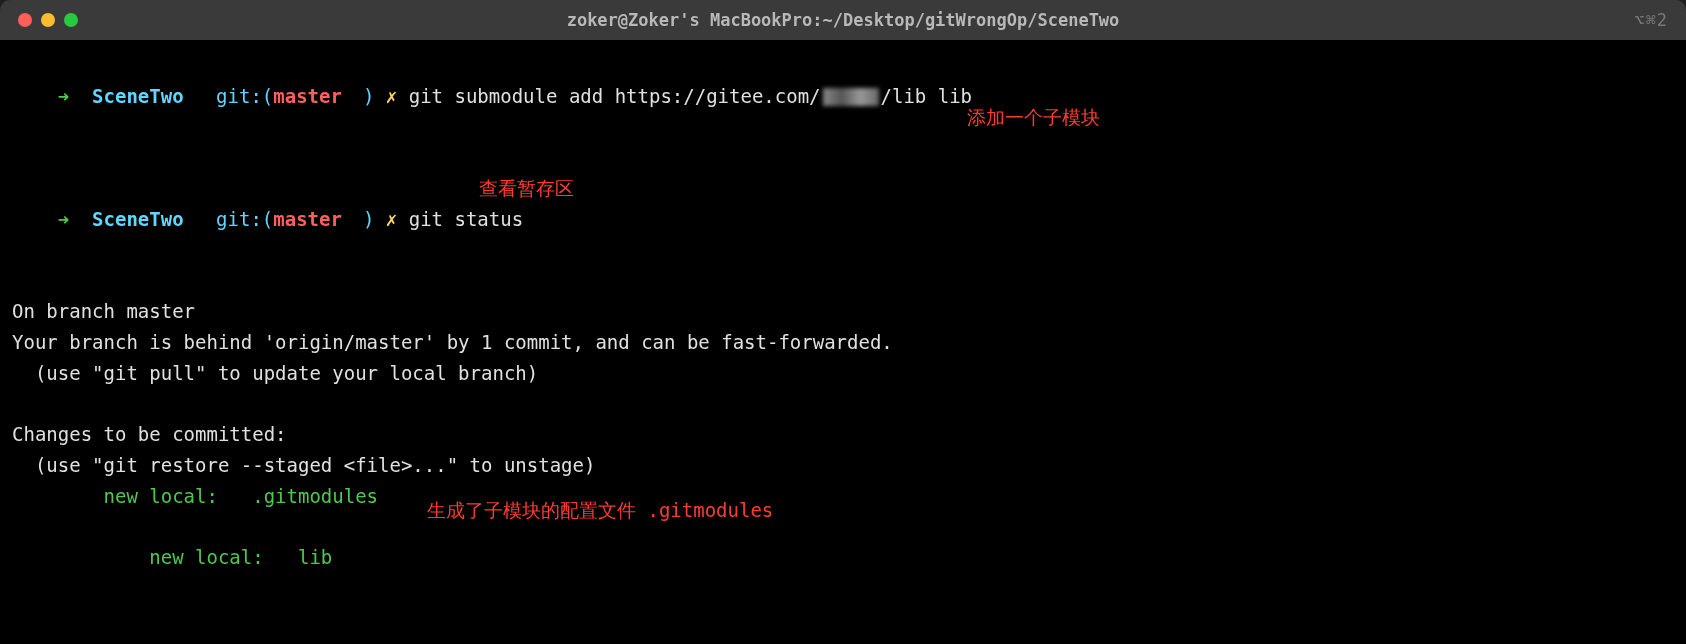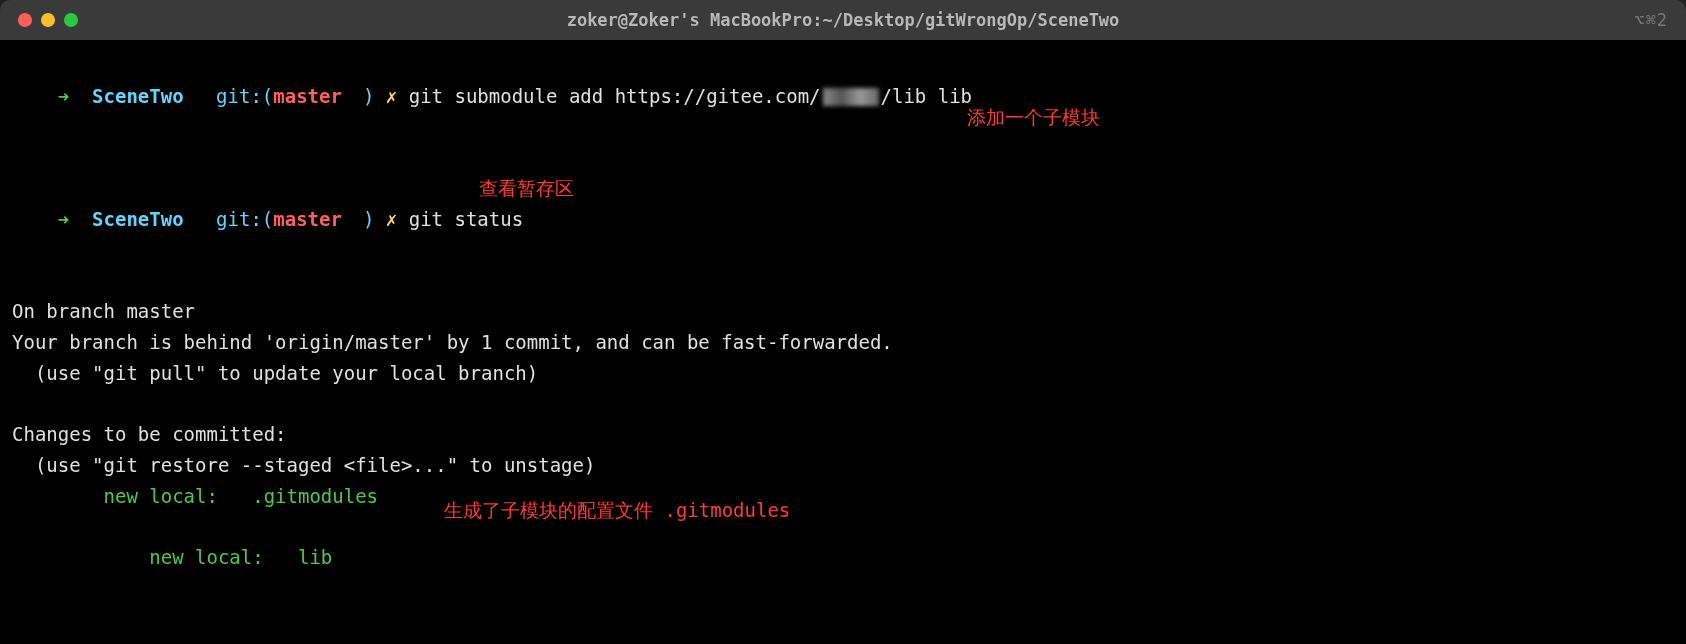--- a/index.html
+++ b/index.html
@@ -115,16 +115,16 @@
 
   <div class="line output">On branch master</div>
   <div class="line output">Your branch is behind 'origin/master' by 1 commit, and can be fast-forwarded.</div>
   <div class="line output">  (use "git pull" to update your local branch)</div>
   <div class="line output">&nbsp;</div>
   <div class="line output">Changes to be committed:</div>
   <div class="line output">  (use "git restore --staged &lt;file&gt;..." to unstage)</div>
   <div class="line green-text">        new local:   .gitmodules</div>
   <div class="line">
     <span class="green-text">        new local:   lib</span>
-    <span class="red-annot" style="left:432px; top:-16px;">生成了子模块的配置文件 .gitmodules</span>
+    <span class="red-annot" style="left:415px; top:-16px;">生成了子模块的配置文件 .gitmodules</span>
   </div>
 
 </div>
 
 </body></html>

